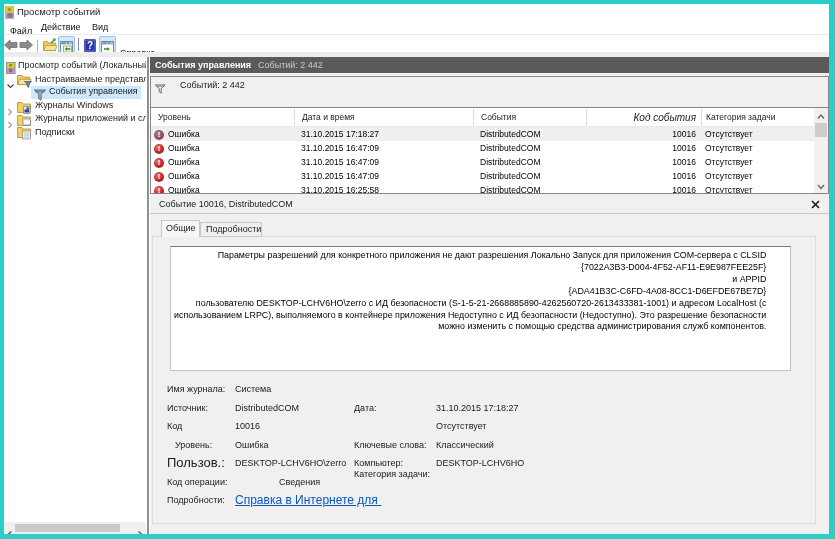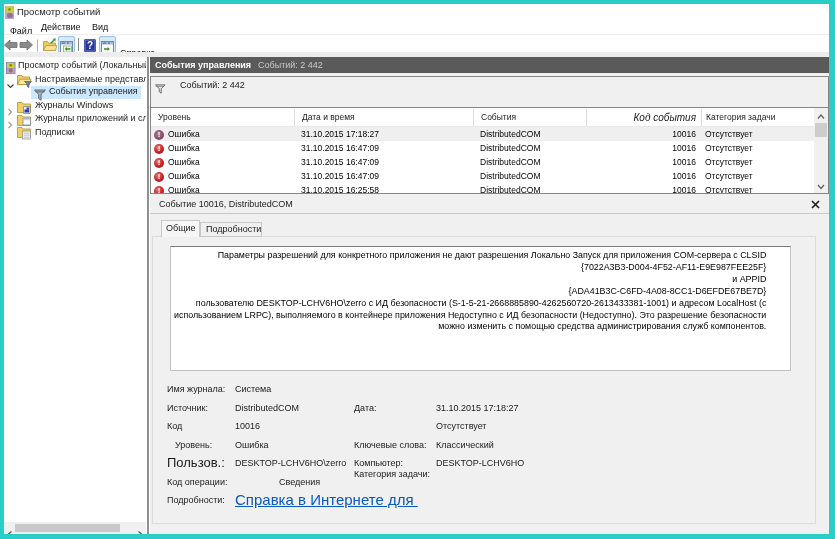--- a/index.html
+++ b/index.html
@@ -279,20 +279,20 @@
       <div class="t" style="left:235px;top:437.5px;height:14px;line-height:14px;font-size:9px;color:#1b1b1b;">Ошибка</div>
       <div class="t" style="left:354px;top:437.5px;height:14px;line-height:14px;font-size:9px;color:#1b1b1b;">Ключевые слова:</div>
       <div class="t" style="left:436px;top:437.5px;height:14px;line-height:14px;font-size:9px;color:#1b1b1b;">Классический</div>
       <div class="t" style="left:167px;top:456px;height:14px;line-height:14px;font-size:13px;color:#1b1b1b;">Пользов.:</div>
       <div class="t" style="left:235px;top:456px;height:14px;line-height:14px;font-size:9px;color:#1b1b1b;">DESKTOP-LCHV6HO\zerro</div>
       <div class="t" style="left:354px;top:456px;height:14px;line-height:14px;font-size:9px;color:#1b1b1b;">Компьютер:</div>
       <div class="t" style="left:436px;top:456px;height:14px;line-height:14px;font-size:9px;color:#1b1b1b;">DESKTOP-LCHV6HO</div>
       <div class="t" style="left:167px;top:474.5px;height:14px;line-height:14px;font-size:9px;color:#1b1b1b;">Код операции:</div>
       <div class="t" style="left:235px;top:474.5px;height:14px;line-height:14px;font-size:9px;color:#1b1b1b;margin-left:44px;">Сведения</div>
       <div class="t" style="left:167px;top:493px;height:14px;line-height:14px;font-size:9px;color:#1b1b1b;">Подробности:</div>
-      <div class="t" style="left:235px;top:493px;height:14px;line-height:14px;font-size:15px;color:#0a58c0;text-decoration:underline;">Справка в Интернете для </div>
+      <div class="t" style="left:235px;top:493px;height:14px;line-height:14px;font-size:12px;color:#0a58c0;text-decoration:underline;">Справка в Интернете для </div>
     </div>
 
   <div class="abs" style="left:0;top:0;width:835px;height:4px;background:#29cec7;"></div>
   <div class="abs" style="left:0;top:0;width:4px;height:539px;background:#29cec7;"></div>
   <div class="abs" style="left:829px;top:0;width:6px;height:539px;background:#29cec7;"></div>
   <div class="abs" style="left:0;top:534px;width:835px;height:5px;background:#29cec7;"></div>
 </div>
 
 </body></html>

